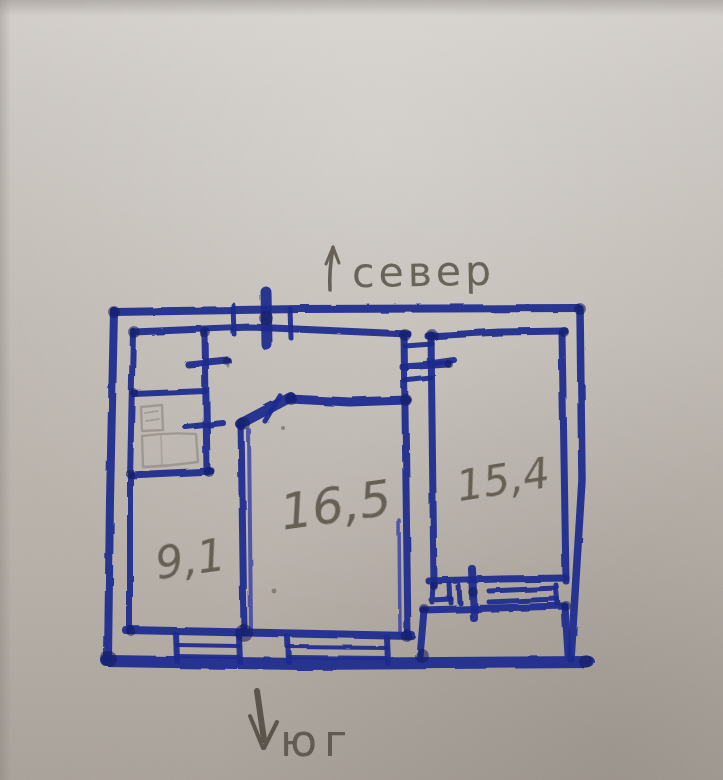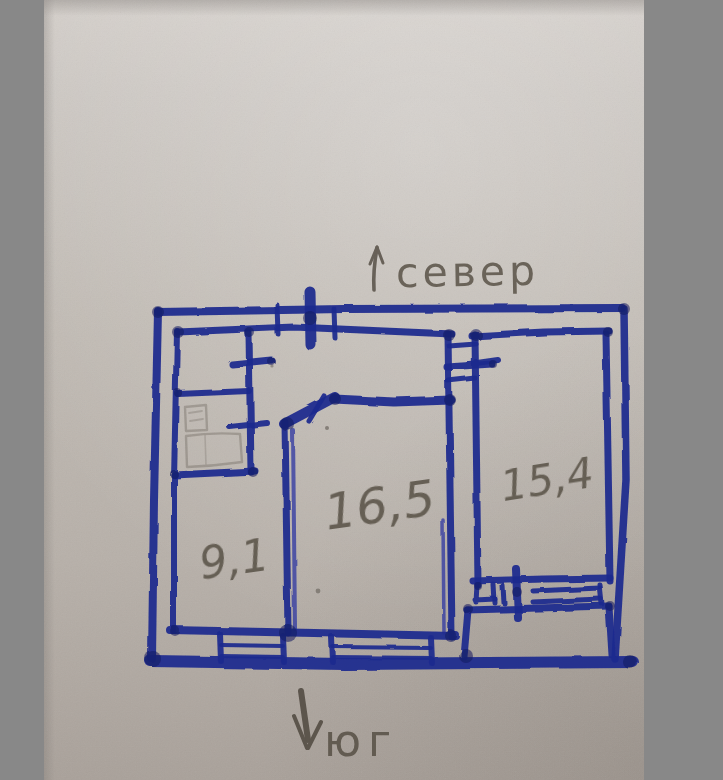--- a/index.html
+++ b/index.html
@@ -1,21 +1,20 @@
 <!DOCTYPE html>
 <html><head>
 <meta charset="utf-8">
 <style>
   html,body{margin:0;padding:0;background:#888;}
   #stage{
     position:relative;
-    width:600px;height:780px;
+    width:723px;height:780px;
     overflow:hidden;
     font-family:"DejaVu Sans",sans-serif;
-    margin-left:44px;
   }
   svg{display:block;}
   .ink{stroke:#1f2a8e;fill:none;stroke-linecap:round;stroke-linejoin:round;opacity:.94;}
   .ink2{stroke:#2b36a2;fill:none;stroke-linecap:round;stroke-linejoin:round;opacity:.75;}
   .blob{fill:#121a5e;opacity:.55;}
   .pencil{stroke:#564f46;fill:none;stroke-linecap:round;stroke-linejoin:round;}
   .ptext{fill:#5d564b;font-family:"DejaVu Sans",sans-serif;}
   .pnum{font-style:italic;}
 </style>
 </head>

